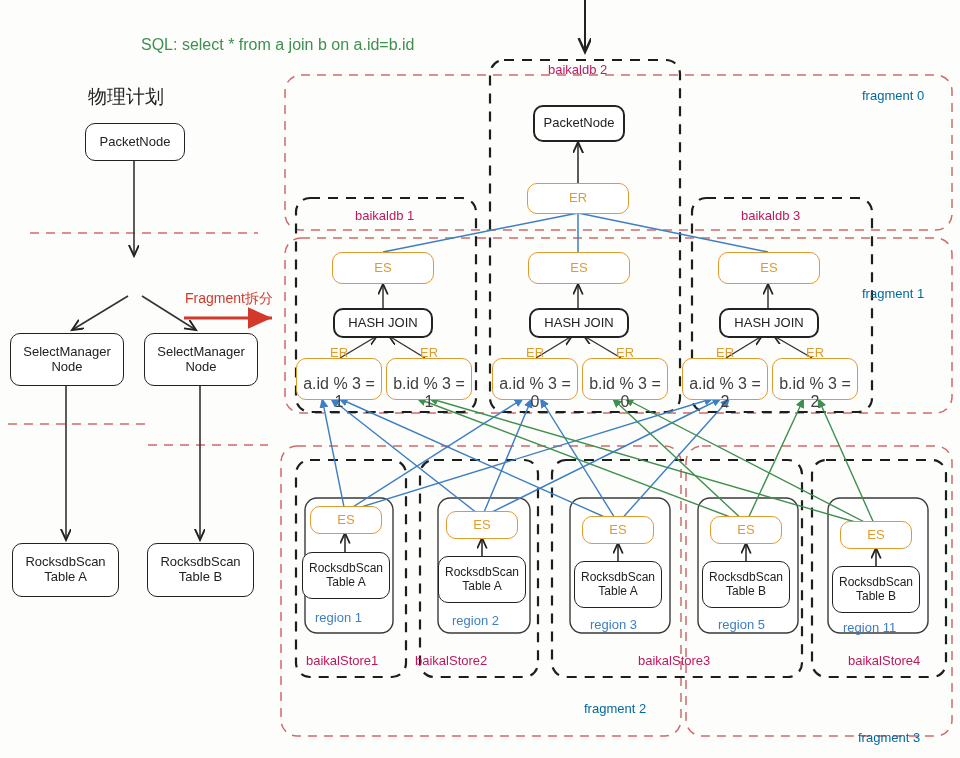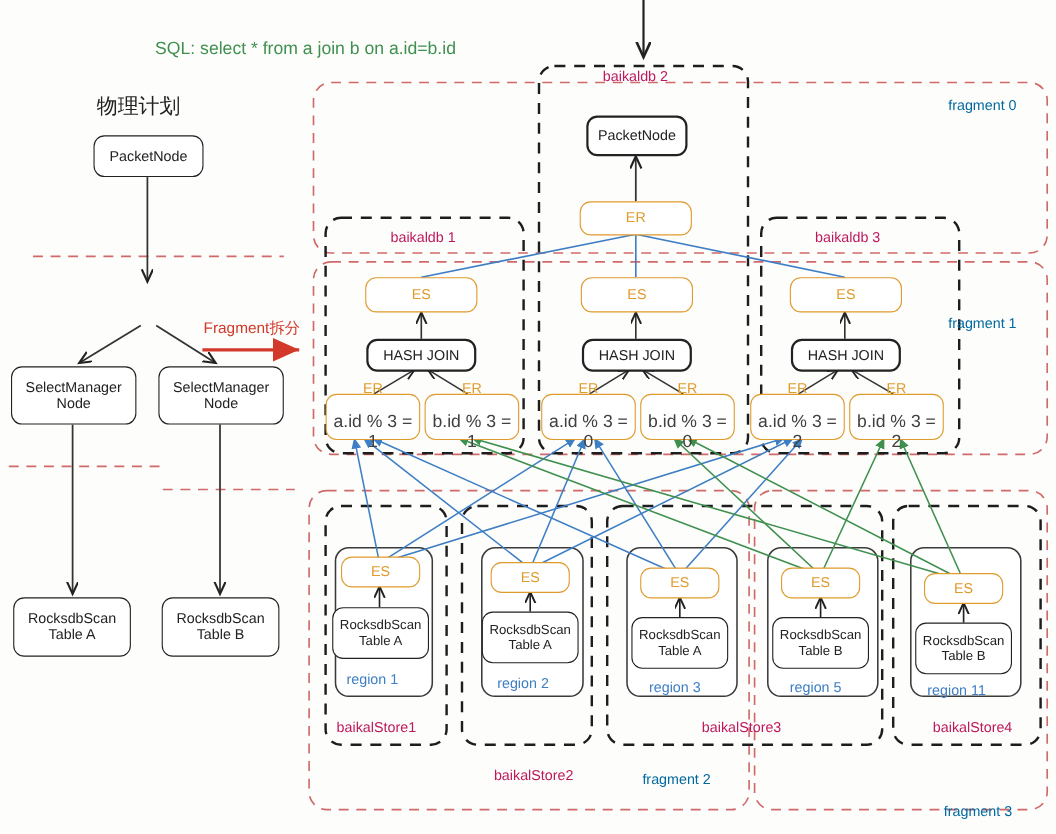--- a/index.html
+++ b/index.html
@@ -144,21 +144,21 @@
   <div class="lbl green" style="left:862px;top:88px;">fragment 0</div>
   <div class="lbl green" style="left:862px;top:259px;margin-top:27px;">fragment 1</div>
   <div class="lbl green" style="left:584px;top:701px;">fragment 2</div>
   <div class="lbl green" style="left:858px;top:701px;margin-top:29px;">fragment 3</div>
 
   <div class="lbl black" style="left:355px;top:208px;">baikaldb 1</div>
   <div class="lbl black" style="left:548px;top:62px;">baikaldb 2</div>
   <div class="lbl black" style="left:741px;top:208px;">baikaldb 3</div>
 
   <div class="lbl black" style="left:306px;top:653px;">baikalStore1</div>
-  <div class="lbl black" style="left:449px;top:653px;margin-top:44px;">baikalStore2</div>
+  <div class="lbl black" style="left:415px;top:653px;">baikalStore2</div>
   <div class="lbl black" style="left:638px;top:653px;">baikalStore3</div>
   <div class="lbl black" style="left:848px;top:653px;">baikalStore4</div>
 
   <div class="lbl blue" style="left:315px;top:610px;">region 1</div>
   <div class="lbl blue" style="left:452px;top:613px;">region 2</div>
   <div class="lbl blue" style="left:590px;top:617px;">region 3</div>
   <div class="lbl blue" style="left:718px;top:617px;">region 5</div>
   <div class="lbl blue" style="left:843px;top:620px;">region 11</div>
 
   <div class="node" style="left:85px;top:123px;width:100px;height:38px;">

